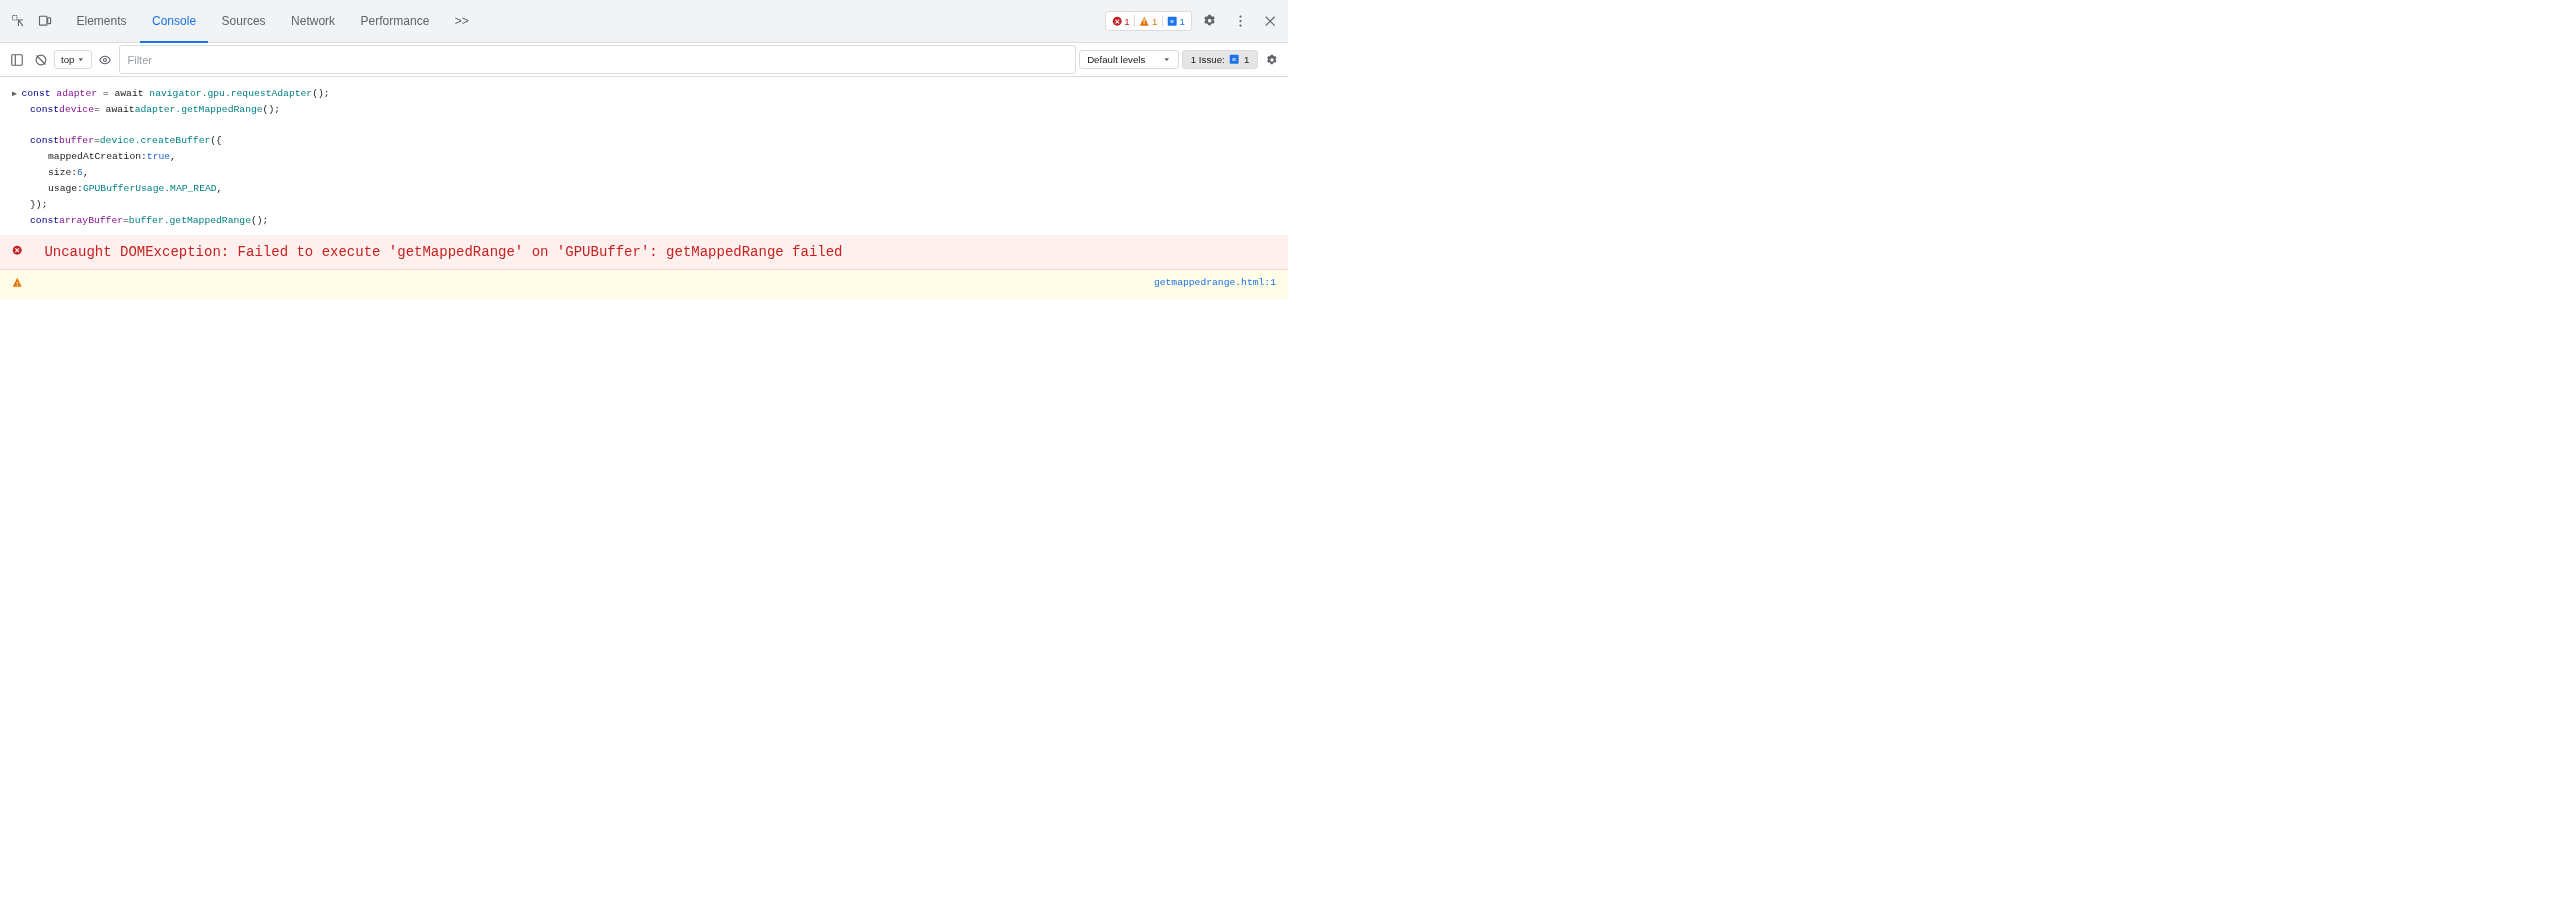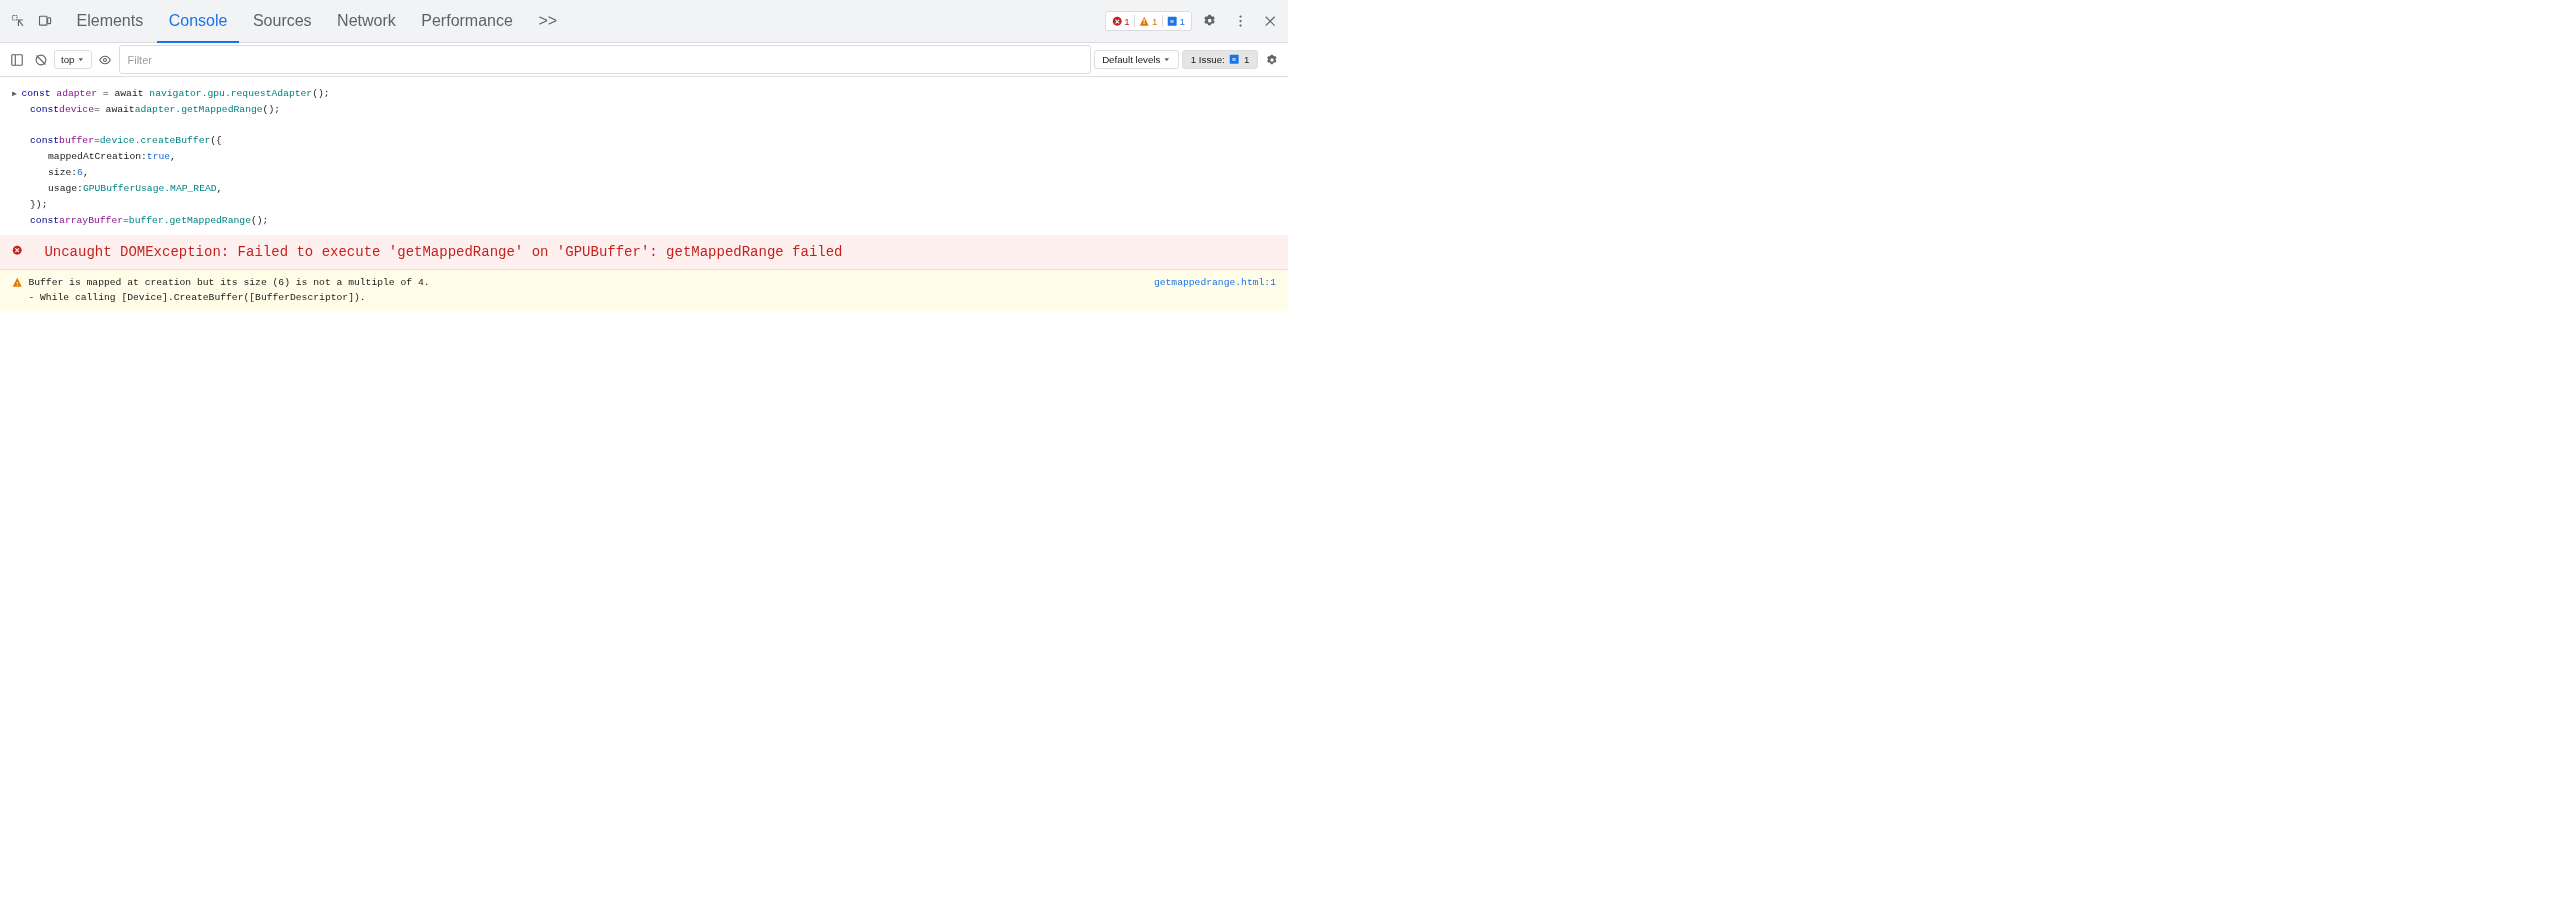--- a/index.html
+++ b/index.html
@@ -42,21 +42,21 @@
       font-size: 12px;
     }
 
     .tab {
       display: flex;
       align-items: center;
       height: 43px;
       padding: 0 12px;
       cursor: pointer;
       color: #5f6368;
-      font-size: 16px;
+      font-size: 12px;
       font-weight: 400;
       position: relative;
       white-space: nowrap;
     }
 
     .tab.active {
       color: #1a73e8;
       font-weight: 400;
     }
 
@@ -174,21 +174,21 @@
     .toolbar-right {
       display: flex;
       align-items: center;
       gap: 3px;
       margin-left: auto;
     }
 
     .default-levels-btn {
       display: flex;
       align-items: center;
-      gap: 3px;
+      gap: 18px;
       padding: 1.5px 7.5px;
       border: 0.7px solid #dadce0;
       border-radius: 3px;
       cursor: pointer;
       font-size: 9.7px;
       color: #202124;
       height: 19.4px;
       background: white;
     }
 
@@ -494,21 +494,17 @@
     </div>
   </div>
 
   <div class="warning-block">
     <span class="warning-icon">
       <svg width="10.4" height="10.4" viewBox="0 0 14 14" style="font-size:14px">
           <polygon points="7,1 13,13 1,13" fill="#e37400"></polygon>
           <text x="7" y="11.5" text-anchor="middle" fill="white" font-size="8" font-weight="bold">!</text>
         </svg>
     </span>
-    <div class="warning-text">
-      <div>Buffer is mapped at creation but its size (6) is not a multiple of 4.</div>
-      <div>- While calling [Device].CreateBuffer([BufferDescriptor]).</div>
-    </div>
     <a class="warning-link" href="#">getmappedrange.html:1</a>
   </div>
 
 </div>
 
 
 </body></html>

